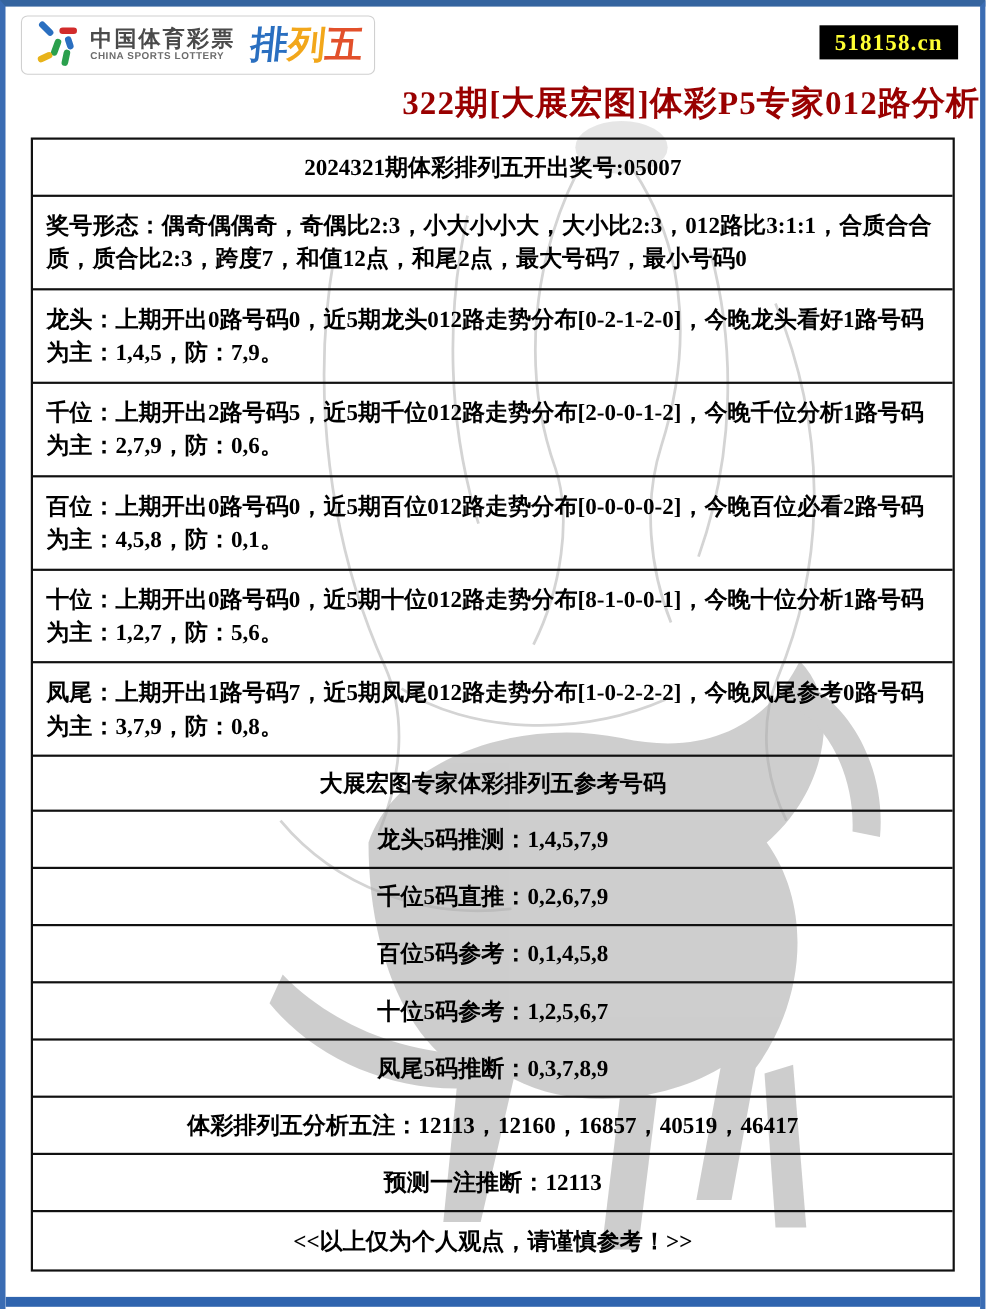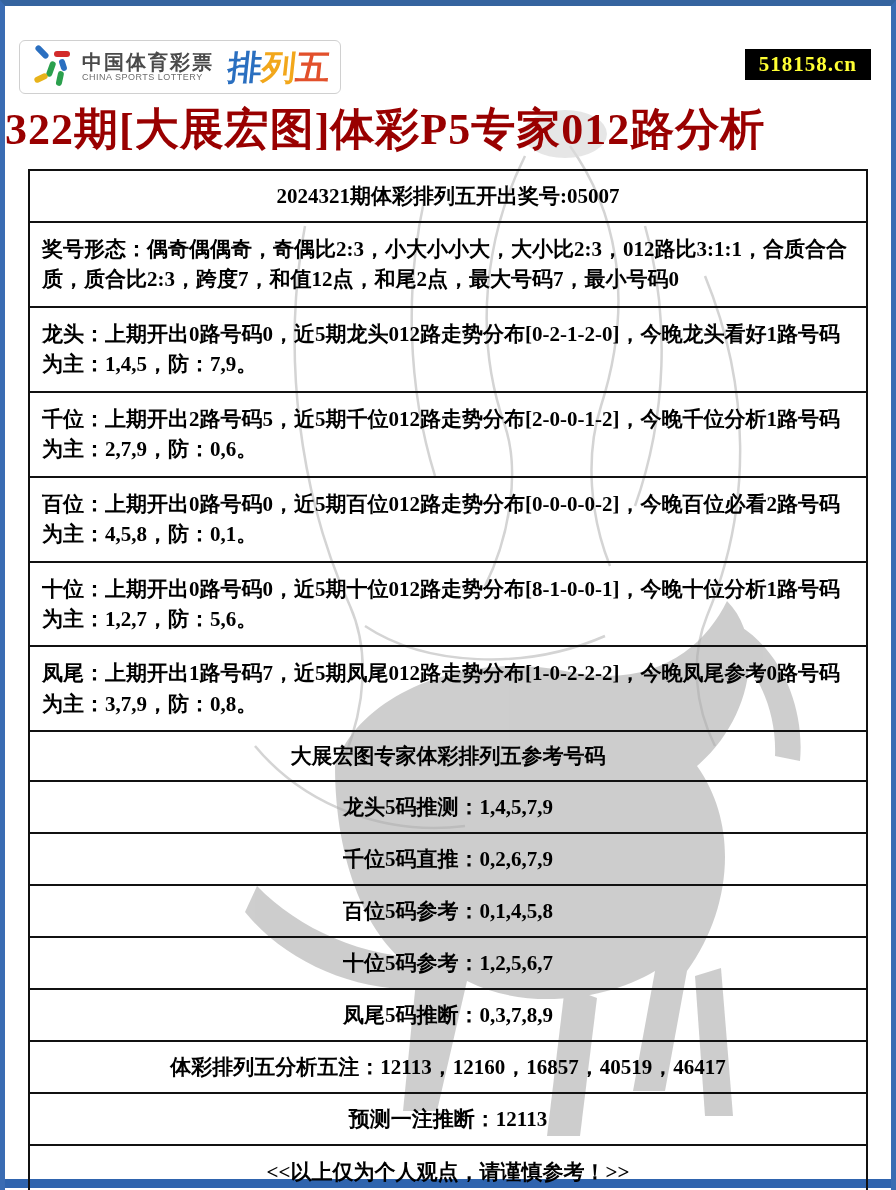--- a/index.html
+++ b/index.html
@@ -12,50 +12,50 @@
     border-top:6px solid #35649f;
     border-left:5px solid #3a6cb3;
     border-right:5px solid #3a6cb3;
     overflow:hidden;
     font-family:"Liberation Serif","DejaVu Serif",serif;
   }
   .page::before{content:"";position:absolute;top:-6px;left:0;right:0;height:2px;background:#1c3f7a;}
   .bottom-bar{position:absolute;left:0;right:0;bottom:2px;height:9px;background:#2f64ae;}
 
   
-  .header{position:relative;height:66px;margin-top:26px;}
+  .header{position:relative;height:66px;}
   .logo-box{
     position:absolute;left:14px;top:8px;
     display:flex;align-items:center;gap:8px;
     padding:4px 10px;background:#fff;
     border:1px solid #d0d0d0;border-radius:6px;
   }
   .logo-mark{width:44px;height:44px;flex:0 0 auto;}
   .logo-names{display:flex;flex-direction:column;line-height:1.05;}
   .logo-cn{font-size:20px;font-weight:bold;color:#4a4a4a;letter-spacing:2px;font-family:"Liberation Sans","DejaVu Sans",sans-serif;}
-  .logo-en{font-size:9px;color:#6d6d6d;font-weight:normal;letter-spacing:.5px;font-family:"Liberation Sans","DejaVu Sans",sans-serif;}
+  .logo-en{font-size:9px;color:#6d6d6d;font-weight:bold;letter-spacing:.5px;font-family:"Liberation Sans","DejaVu Sans",sans-serif;}
   .product{display:flex;margin-left:6px;transform:skewX(-6deg);font-family:"Liberation Sans","DejaVu Sans",sans-serif;}
   .product span{font-size:34px;font-weight:900;line-height:1;}
   .product .c0{color:#2a6fc0;}
   .product .c1{color:#f2a71b;}
   .product .c2{color:#e2502b;}
   .site-badge{
     position:absolute;right:20px;top:17px;
     background:#000;color:#ffff33;
     font-size:21px;font-weight:bold;
     padding:3px 14px;letter-spacing:1px;
     font-family:"Liberation Serif","DejaVu Serif",serif;
   }
 
   
   .page-title{
     position:relative;z-index:2;
-    text-align:left;
+    text-align:right;
     color:#990000;
-    font-size:44px;font-weight:bold;
+    font-size:30px;font-weight:bold;
     letter-spacing:1px;
     margin:2px 0 10px 0;
   }
 
   
   .watermark{position:absolute;left:0;top:100px;width:896px;height:1090px;pointer-events:none;z-index:0;}
 
   
   .sheet{
     position:relative;z-index:1;

